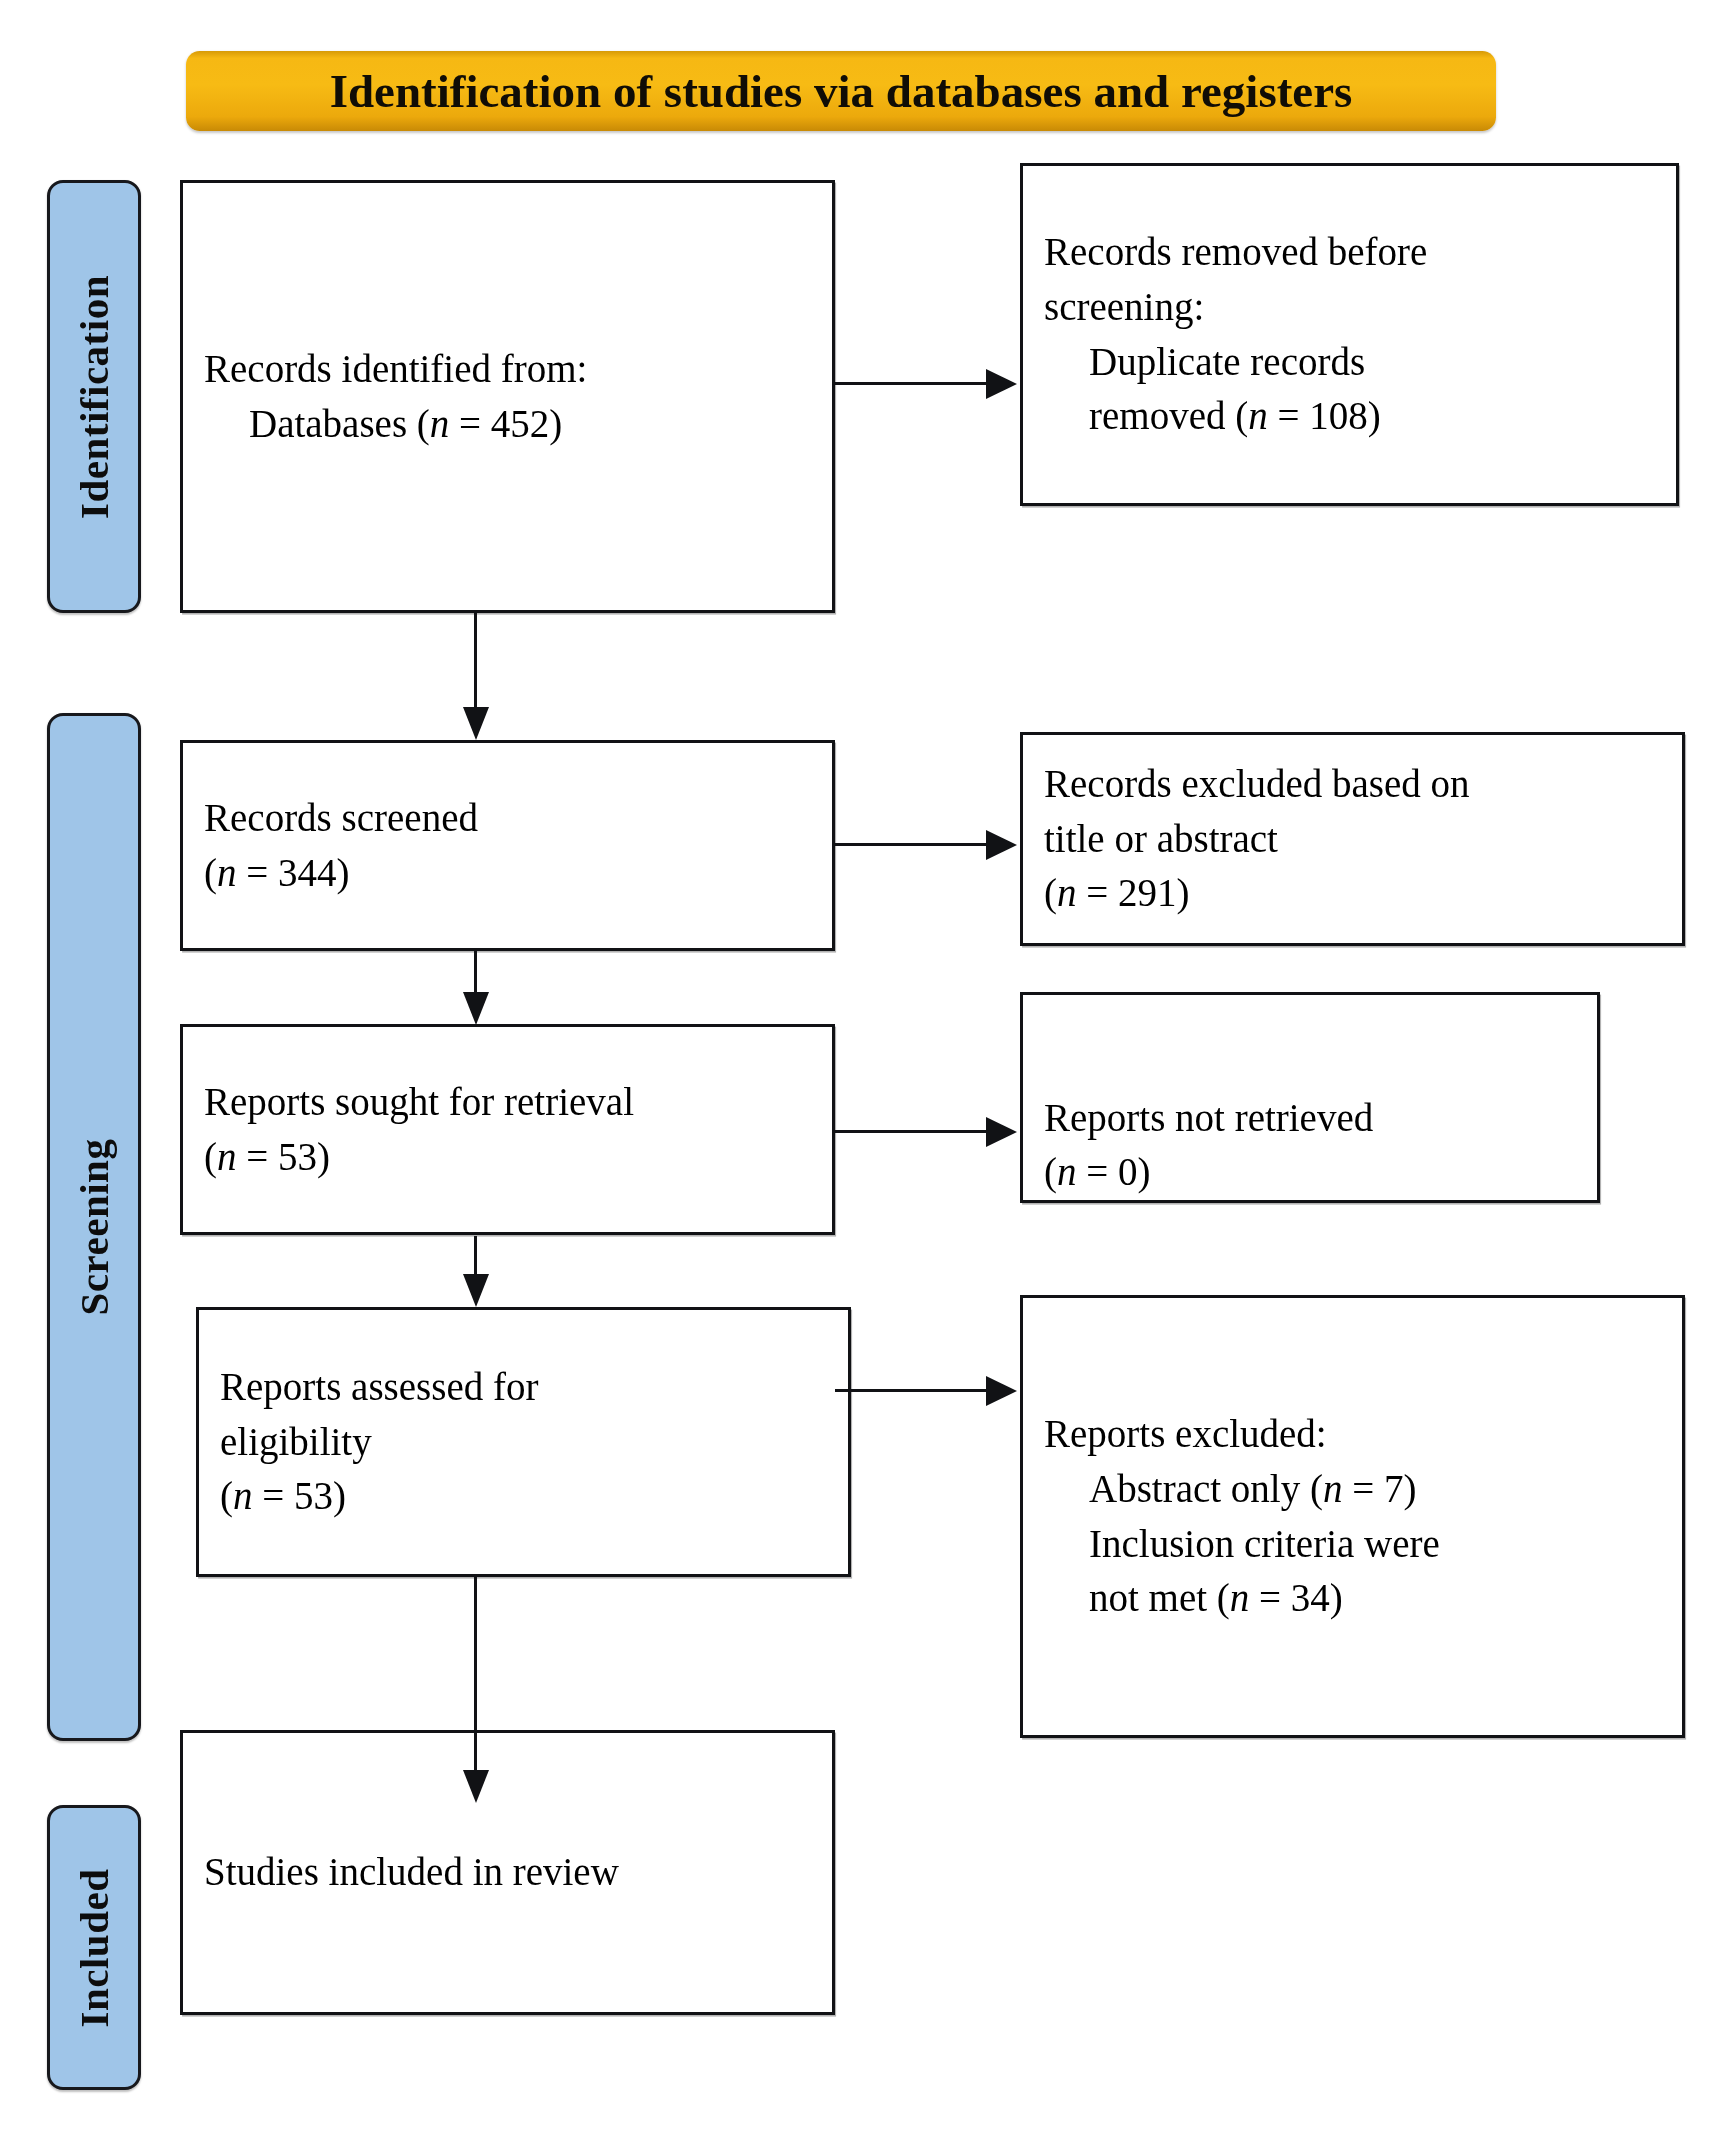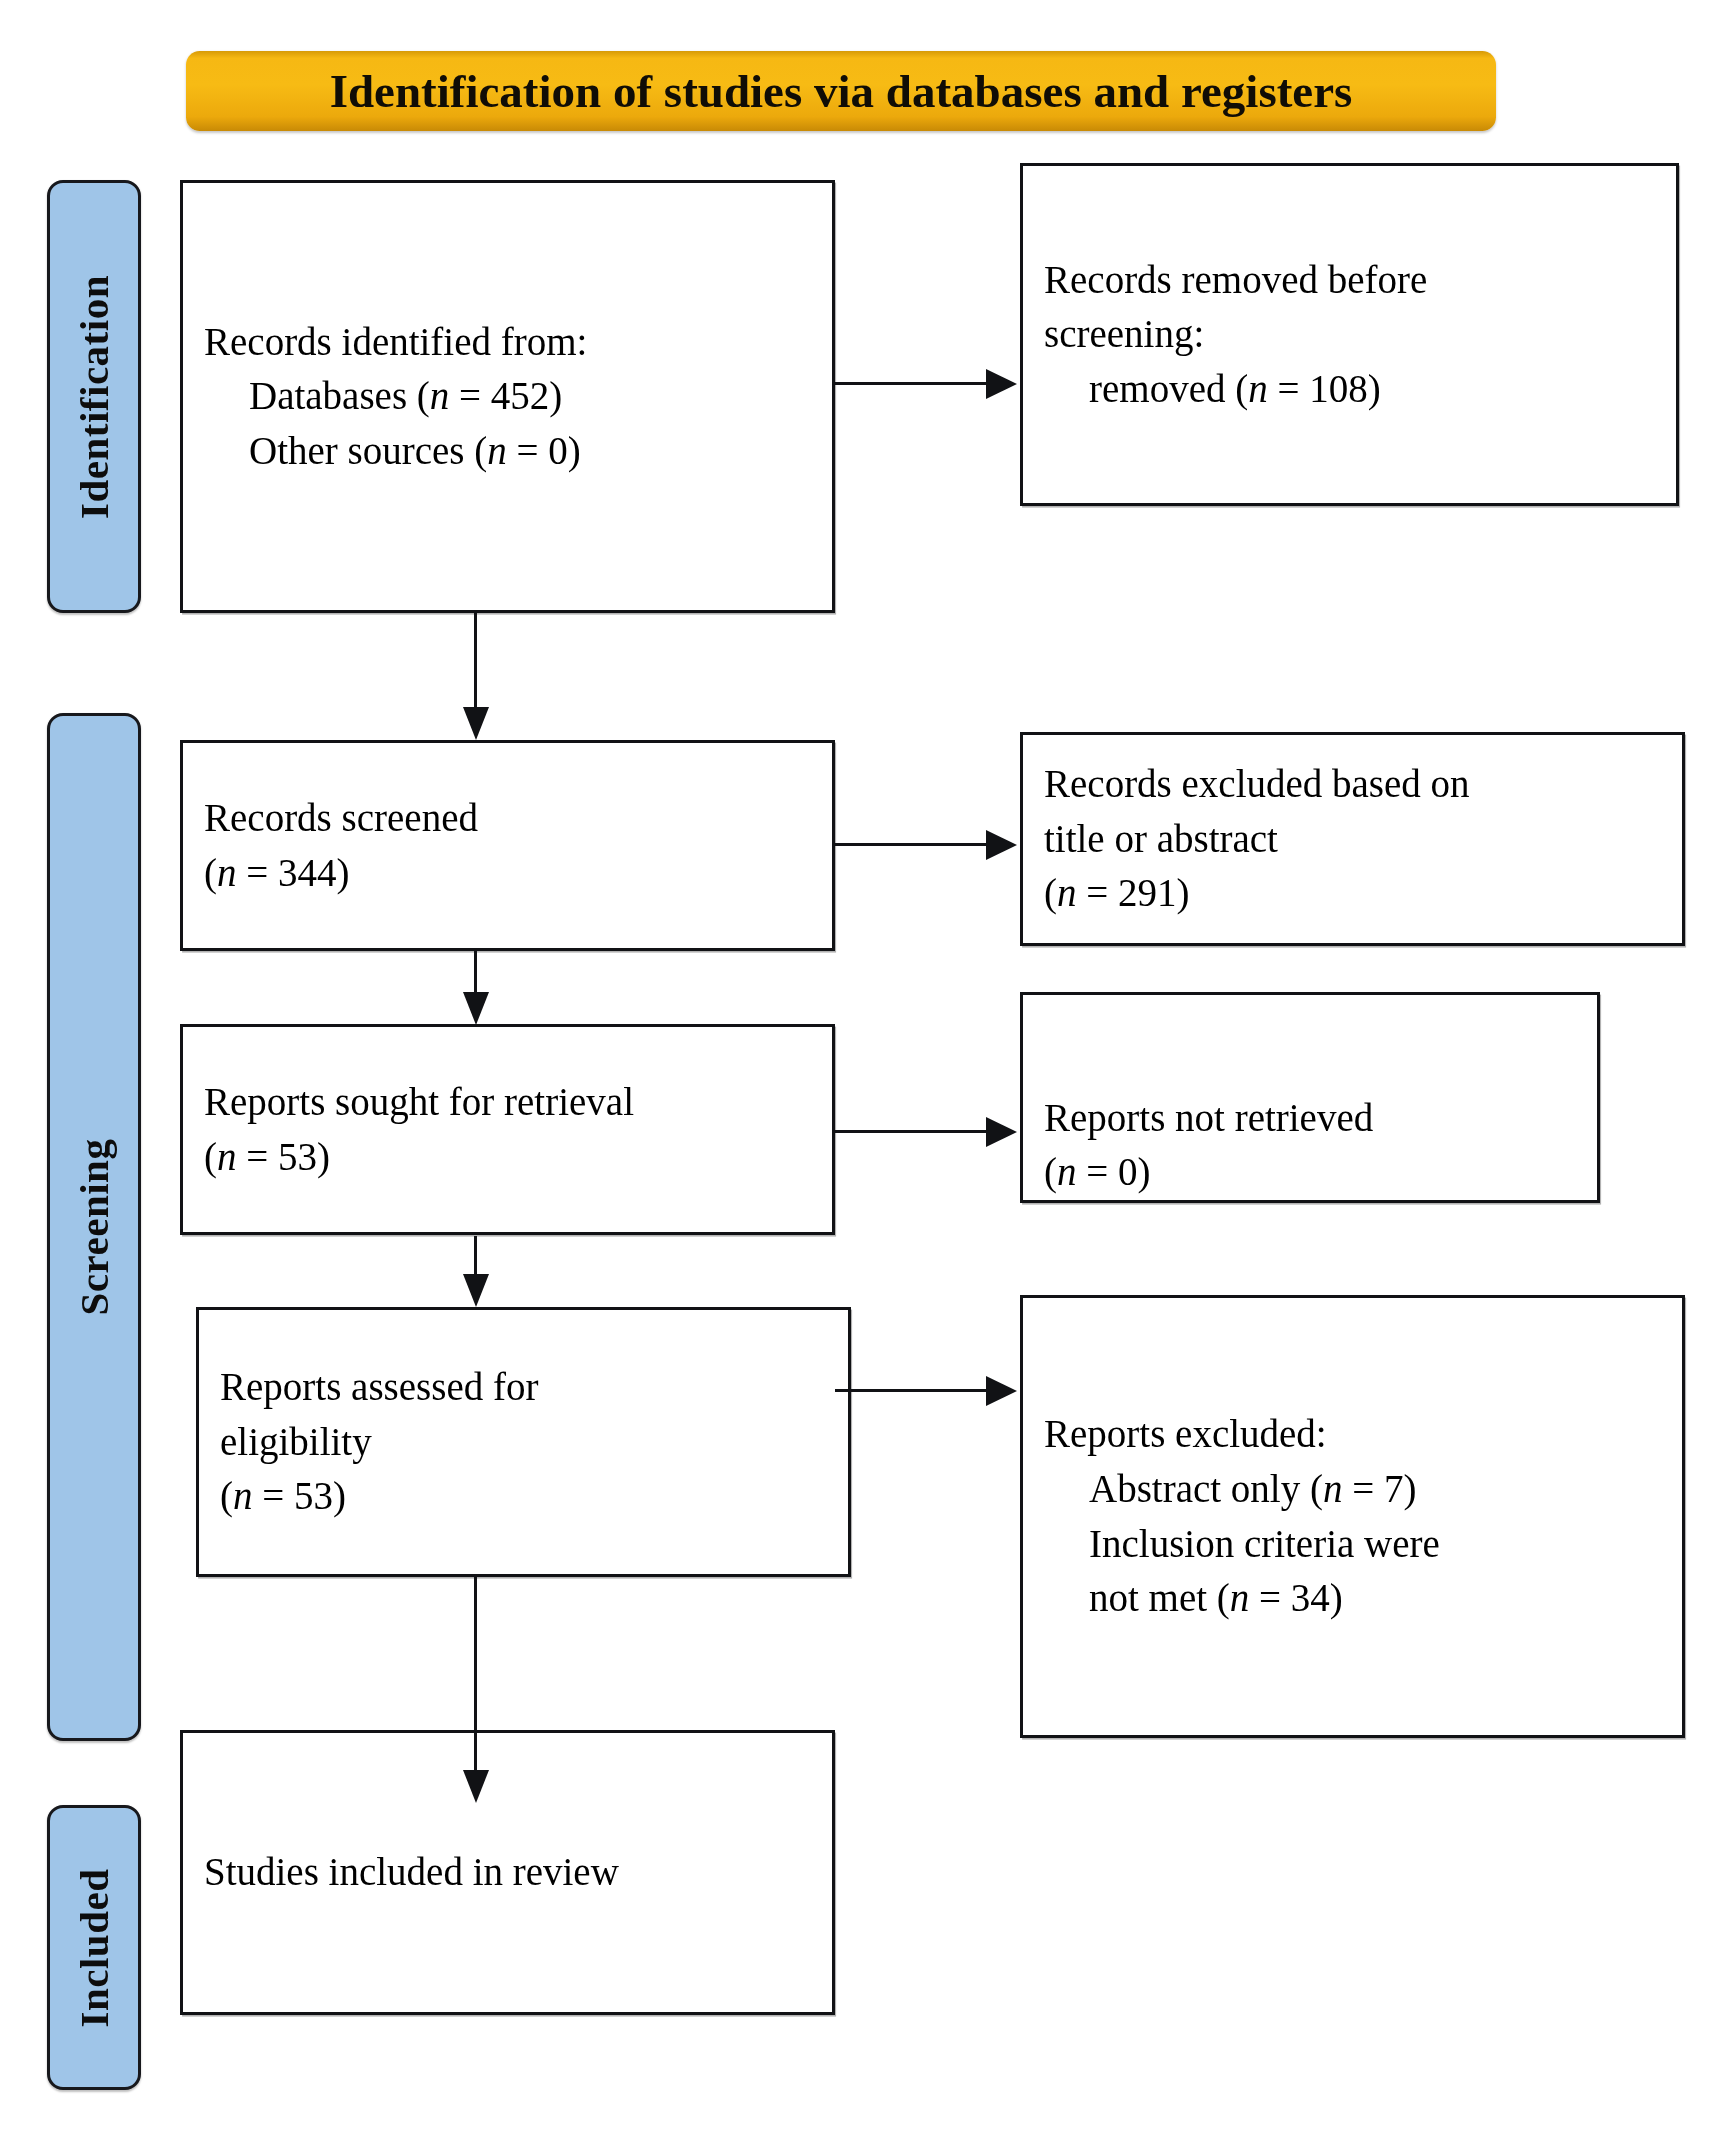--- a/index.html
+++ b/index.html
@@ -114,21 +114,20 @@
   <div class="phase" id="phase-screening">
     <span>Screening</span>
   </div>
   <div class="phase" id="phase-included">
     <span>Included</span>
   </div>
 
   <div class="node" id="box-identified">
     <div class="ln">Records identified from:</div>
     <div class="ln ind"><span>Databases (</span><i class="n">n</i><span> = 452)</span></div>
-    <div class="ln ind"><span>Other sources (</span><i class="n">n</i><span> = 0)</span></div>
   </div>
 
   <div class="node" id="box-screened">
     <div class="ln">Records screened</div>
     <div class="ln"><span>(</span><i class="n">n</i><span> = 344)</span></div>
   </div>
 
   <div class="node" id="box-sought">
     <div class="ln">Reports sought for retrieval</div>
     <div class="ln"><span>(</span><i class="n">n</i><span> = 53)</span></div>
@@ -140,20 +139,21 @@
     <div class="ln"><span>(</span><i class="n">n</i><span> = 53)</span></div>
   </div>
 
   <div class="node" id="box-included">
     <div class="ln">Studies included in review</div>
   </div>
 
   <div class="node" id="box-removed">
     <div class="ln">Records removed before</div>
     <div class="ln">screening:</div>
+    <div class="ln ind">Duplicate records</div>
     <div class="ln ind"><span>removed  (</span><i class="n">n</i><span> = 108)</span></div>
   </div>
 
   <div class="node" id="box-excluded-ta">
     <div class="ln">Records excluded based on</div>
     <div class="ln">title or abstract</div>
     <div class="ln"><span>(</span><i class="n">n</i><span> = 291)</span></div>
   </div>
 
   <div class="node" id="box-notretrieved">

